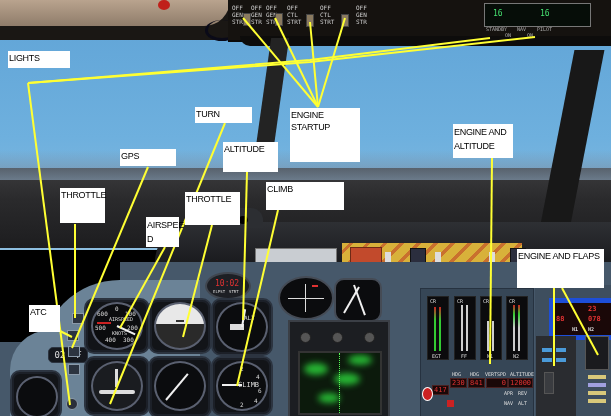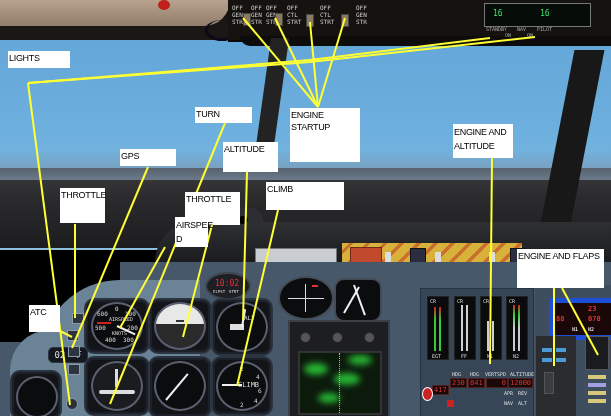--- a/index.html
+++ b/index.html
@@ -325,21 +325,21 @@
 </svg>
 
 <div class="callout" style="left:8px;top:51px;width:62px;height:17px;">LIGHTS</div>
 <div class="callout" style="left:290px;top:108px;width:70px;height:54px;">ENGINE STARTUP</div>
 <div class="callout" style="left:195px;top:107px;width:57px;height:16px;">TURN</div>
 <div class="callout" style="left:120px;top:149px;width:56px;height:17px;">GPS</div>
 <div class="callout" style="left:223px;top:142px;width:55px;height:30px;">ALTITUDE</div>
 <div class="callout" style="left:60px;top:188px;width:45px;height:35px;">THROTTLE</div>
 <div class="callout" style="left:266px;top:182px;width:78px;height:28px;">CLIMB</div>
 <div class="callout" style="left:185px;top:192px;width:55px;height:33px;">THROTTLE</div>
-<div class="callout" style="left:146px;top:217px;width:33px;height:30px;line-height:14px;margin-left:29px;">
+<div class="callout" style="left:146px;top:217px;width:33px;height:30px;line-height:14px;">
   <div>AIRSPEE</div>
   <div>D</div>
 </div>
 <div class="callout" style="left:453px;top:124px;width:60px;height:34px;line-height:14px;">
   <div>ENGINE AND</div>
   <div>ALTITUDE</div>
 </div>
 <div class="callout" style="left:517px;top:249px;width:87px;height:39px;">ENGINE AND FLAPS</div>
 <div class="callout" style="left:29px;top:305px;width:31px;height:27px;">ATC</div>
 

